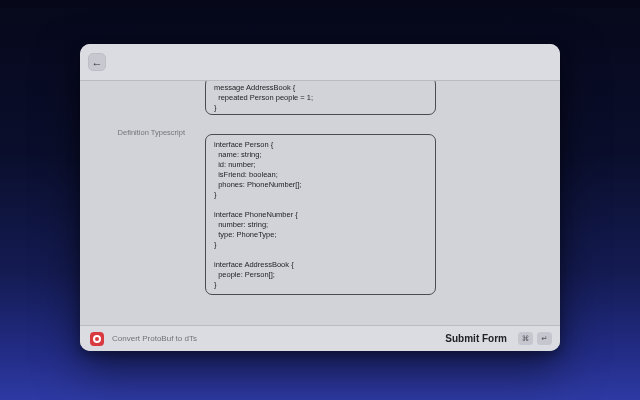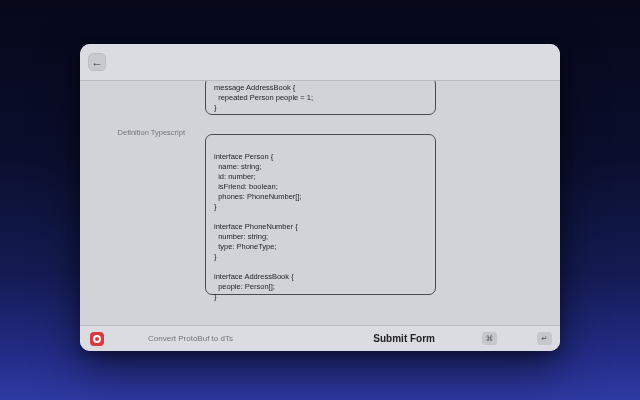--- a/index.html
+++ b/index.html
@@ -35,31 +35,31 @@
     position: absolute; left: 125px; width: 231px;
     border: 1px solid #4a4a50; border-radius: 7px;
     background: transparent;
   }
   .code-block pre {
     font-family: "Liberation Sans", sans-serif;
     font-size: 7.5px; line-height: 10px; color: #1e1e22;
     white-space: pre-wrap; word-break: break-word;
   }
   .block-proto { top: -4px; padding: 5px 8px 12px 8px; height: 38px; }
-  .block-ts   { top: 53px; padding: 17px 8px; height: 161px; }
+  .block-ts   { top: 53px; padding: 5px 8px; height: 161px; }
 
   .field-label {
     position: absolute; left: 20px; top: 47px; width: 85px;
     text-align: right; font-size: 7.5px; line-height: 10px; color: #74757c;
   }
 
   .footer {
     height: 26px; flex: 0 0 26px; background: #dbdce1;
     border-top: 1px solid #bbbcc3;
-    display: flex; align-items: center; padding: 0 8px 0 10px; gap: 36px;
+    display: flex; align-items: center; padding: 0 8px 0 10px;
   }
   .ext-icon {
     width: 14px; height: 14px; border-radius: 4px; background: #d83a40;
     display: flex; align-items: center; justify-content: center;
     flex: 0 0 14px;
   }
   .ext-icon .ring {
     width: 8px; height: 8px; border-radius: 50%;
     border: 2.2px solid #ffffff;
   }

